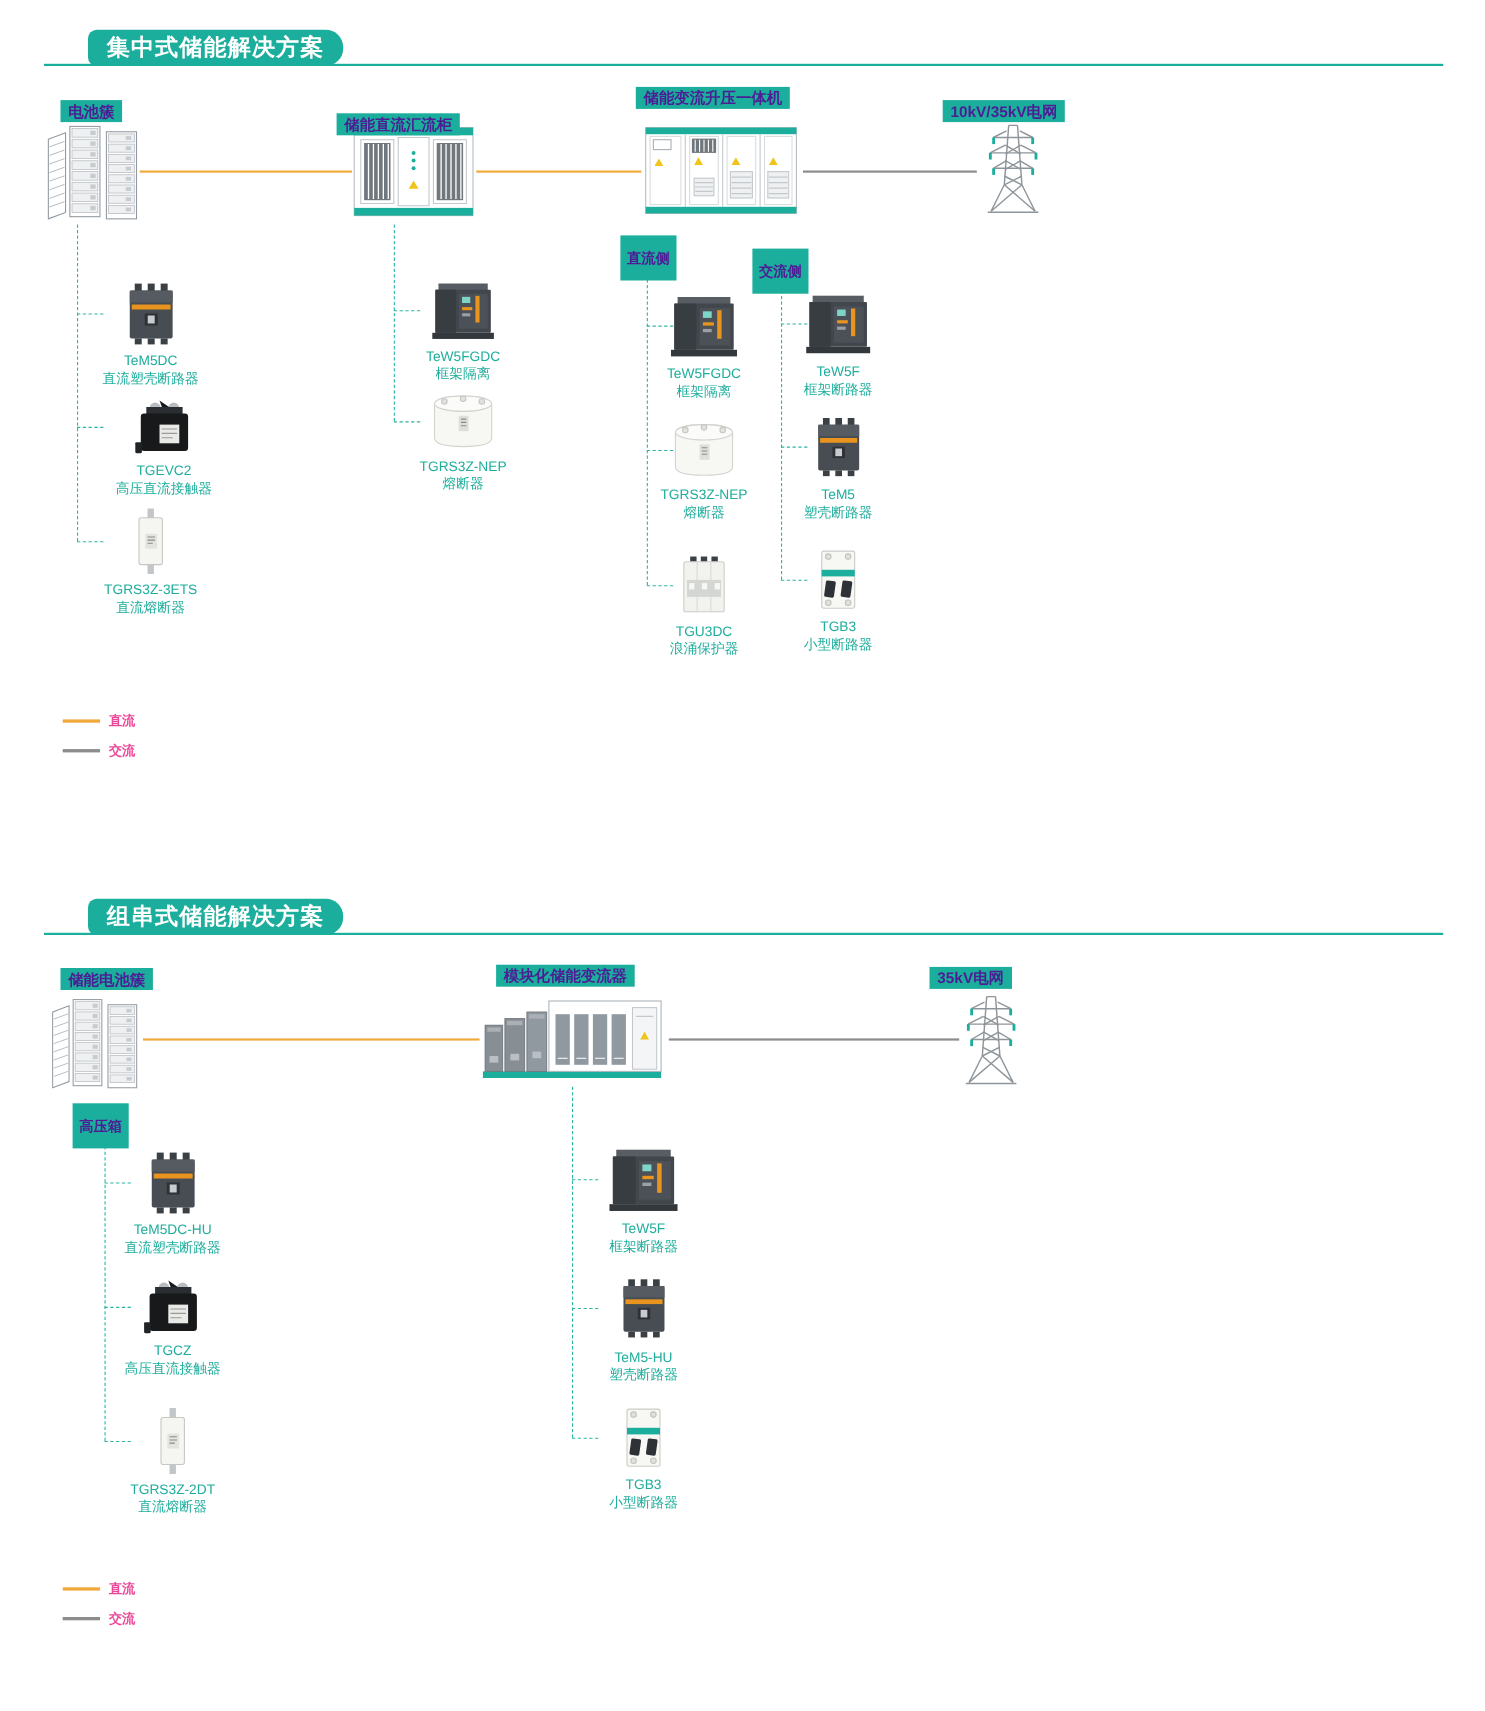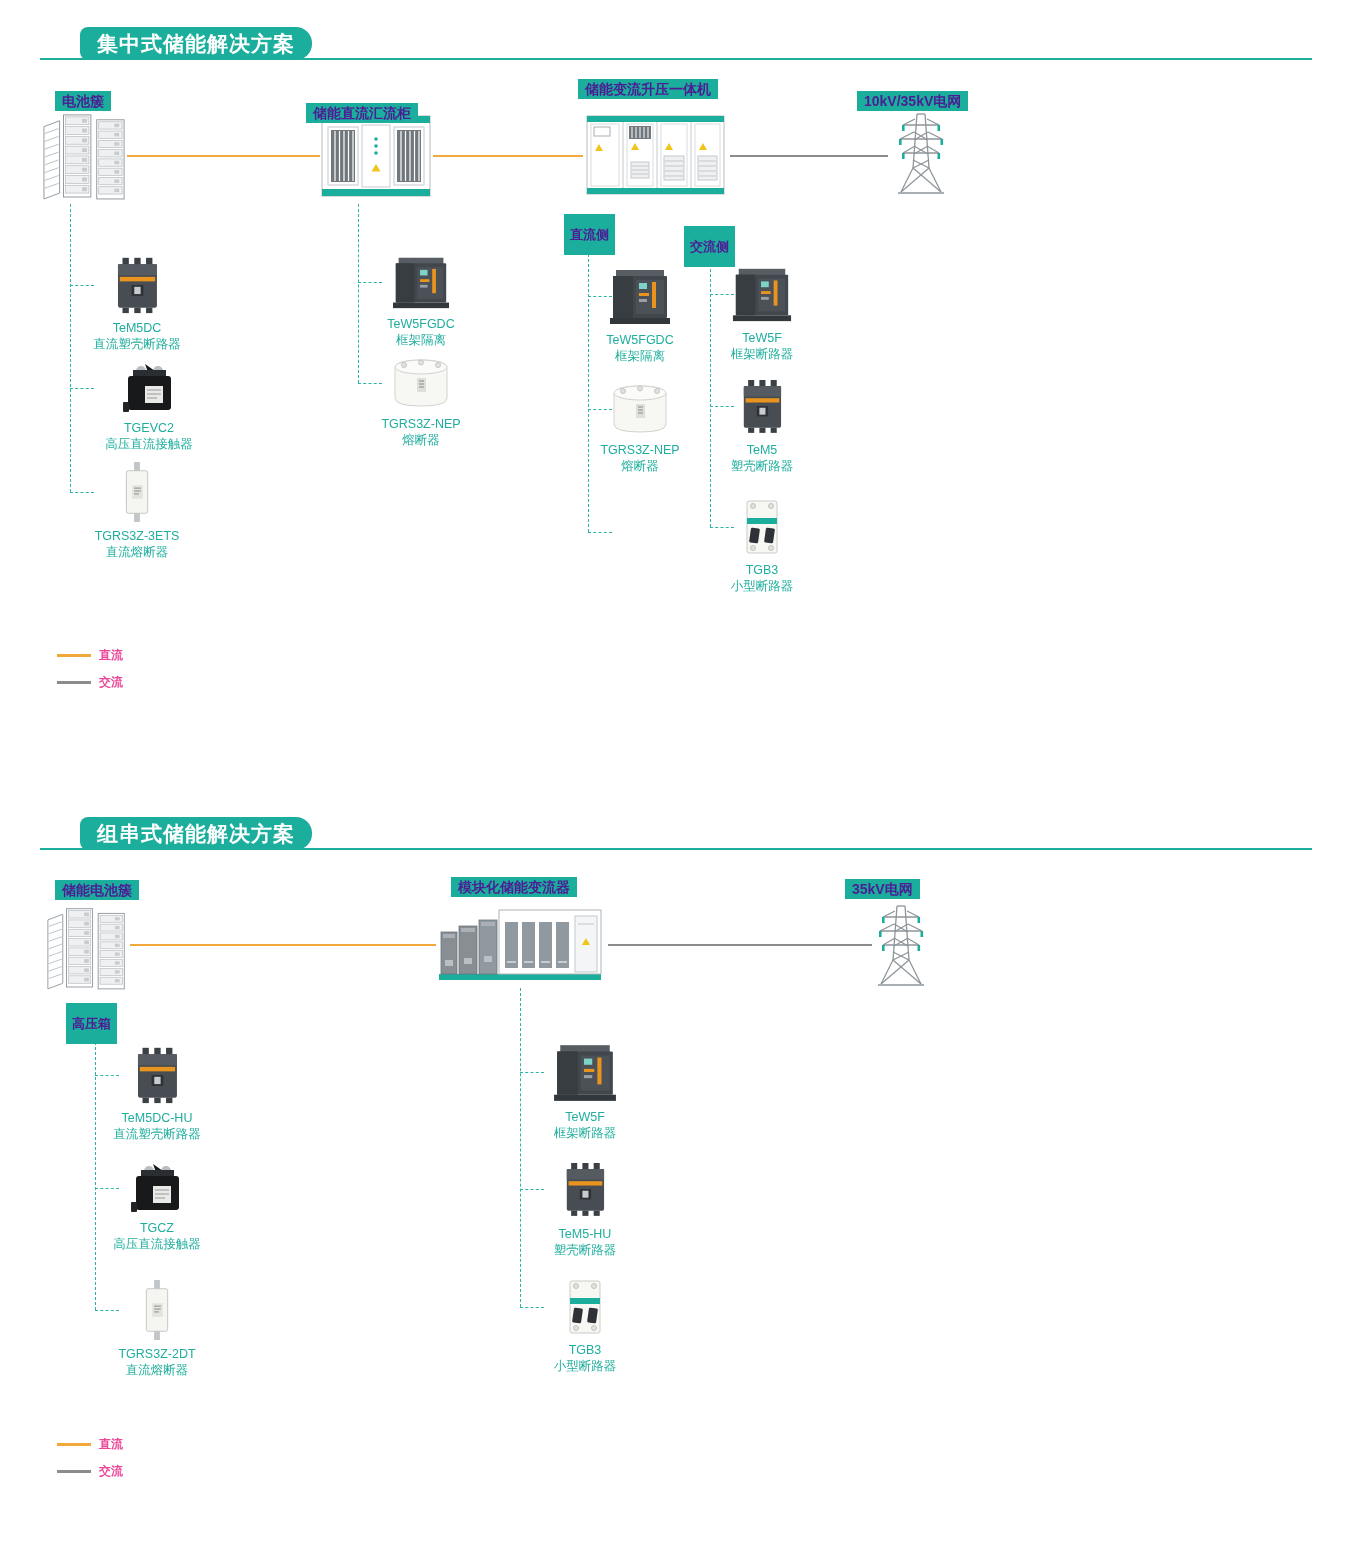--- a/index.html
+++ b/index.html
@@ -369,20 +369,27 @@
     <div class="cname">TeW5FGDC</div>
     <div class="cdesc">框架隔离</div>
   </div>
   <div class="comp" style="left:565px;top:382px">
     <svg width="58" height="54">
         <use href="#sym-fuse-drum" xlink:href="#sym-fuse-drum"></use>
       </svg>
     <div class="cname">TGRS3Z-NEP</div>
     <div class="cdesc">熔断器</div>
   </div>
+  <div class="comp" style="left:565px;top:504px">
+    <svg width="46" height="56">
+        <use href="#sym-spd" xlink:href="#sym-spd"></use>
+      </svg>
+    <div class="cname">TGU3DC</div>
+    <div class="cdesc">浪涌保护器</div>
+  </div>
 
   <div class="comp" style="left:687px;top:264px">
     <svg width="62" height="60">
         <use href="#sym-acb" xlink:href="#sym-acb"></use>
       </svg>
     <div class="cname">TeW5F</div>
     <div class="cdesc">框架断路器</div>
   </div>
   <div class="comp" style="left:687px;top:376px">
     <svg width="52" height="60">

